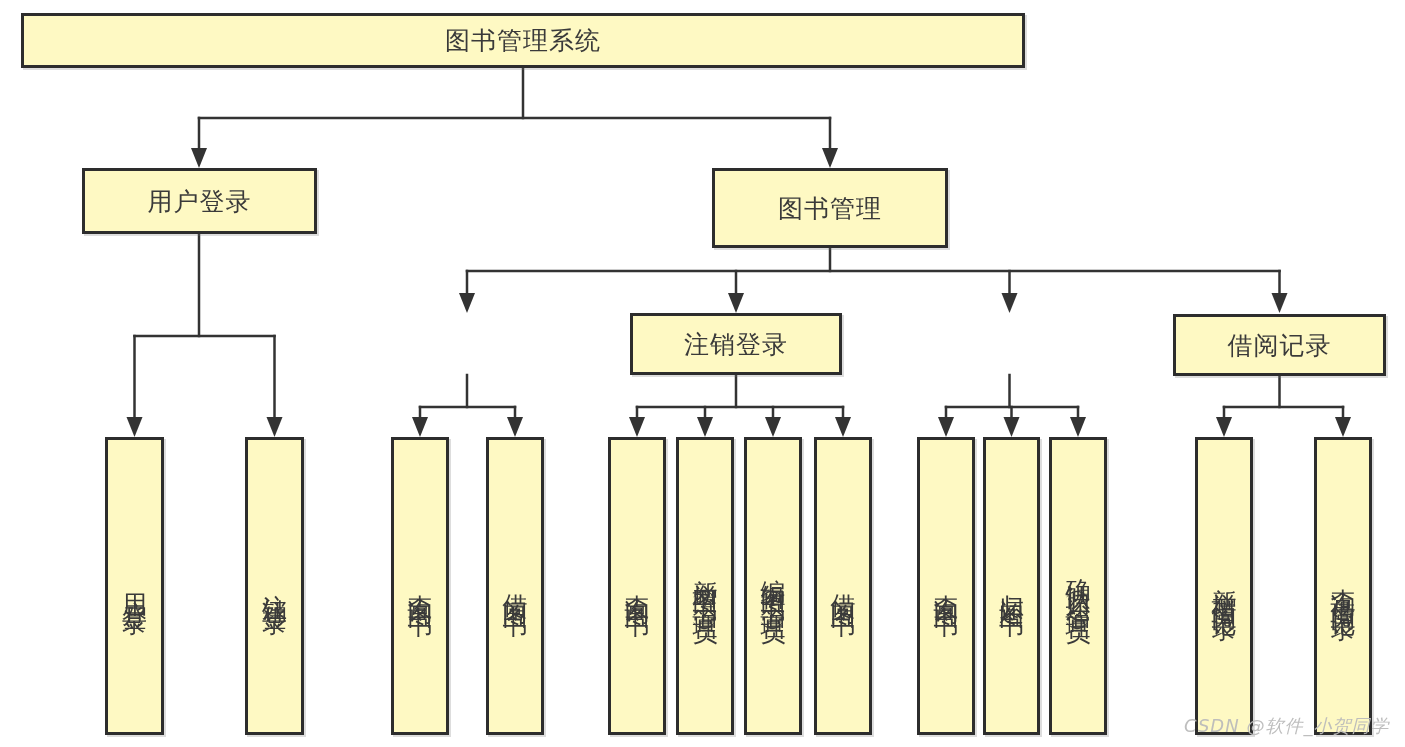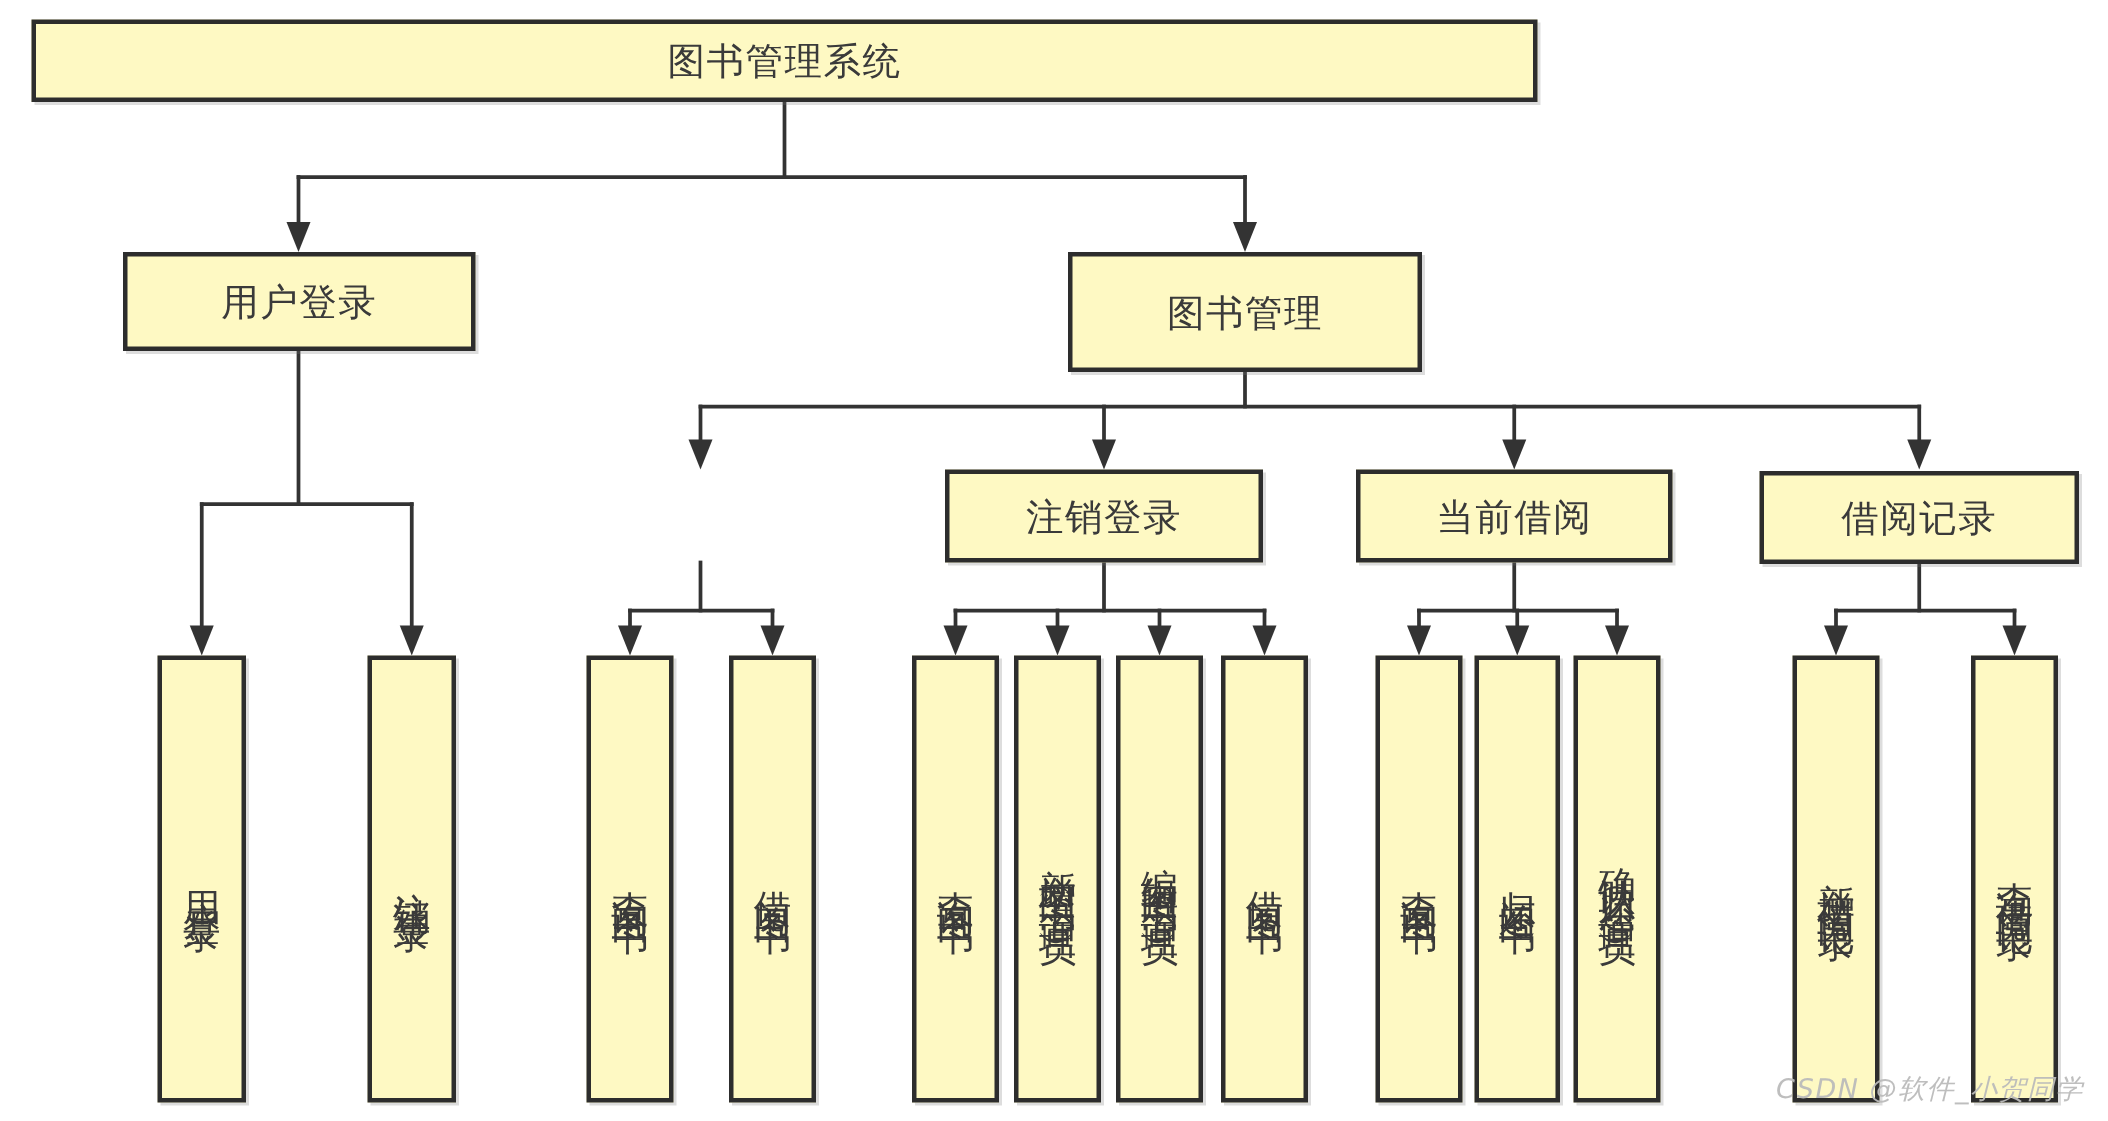--- a/index.html
+++ b/index.html
@@ -107,23 +107,20 @@
   <div class="box" style="left:82px; top:168px; width:235px; height:66px;">
     <span class="hlabel">用户登录</span>
   </div>
   <div class="box" style="left:712px; top:168px; width:236px; height:80px;">
     <span class="hlabel">图书管理</span>
   </div>
 
   <div class="box" style="left:630px; top:313px; width:212px; height:62px;">
     <span class="hlabel">注销登录</span>
   </div>
-  <div class="box" style="left:904px; top:313px; width:211px; height:62px;">
-    <span class="hlabel">当前借阅</span>
-  </div>
   <div class="box" style="left:1173px; top:314px; width:213px; height:62px;">
     <span class="hlabel">借阅记录</span>
   </div>
 
   <div class="box" style="left:105px; top:437px; width:59px; height:298px;">
     <span class="vtext">用户登录</span>
   </div>
   <div class="box" style="left:245px; top:437px; width:59px; height:298px;">
     <span class="vtext">注销登录</span>
   </div>

